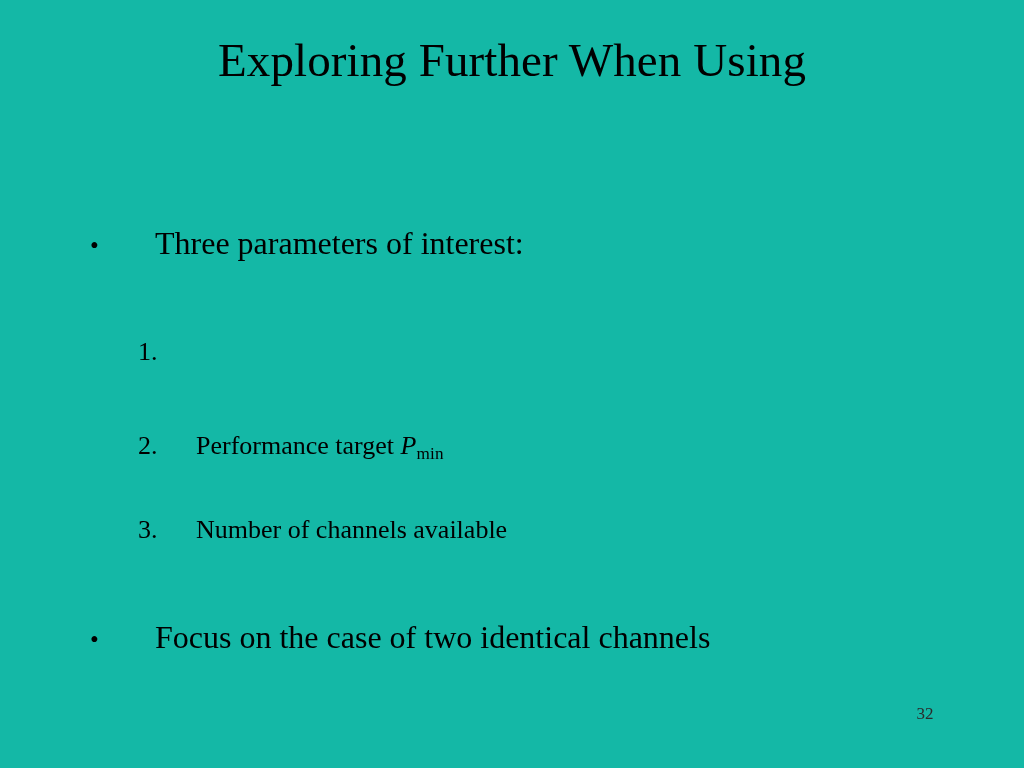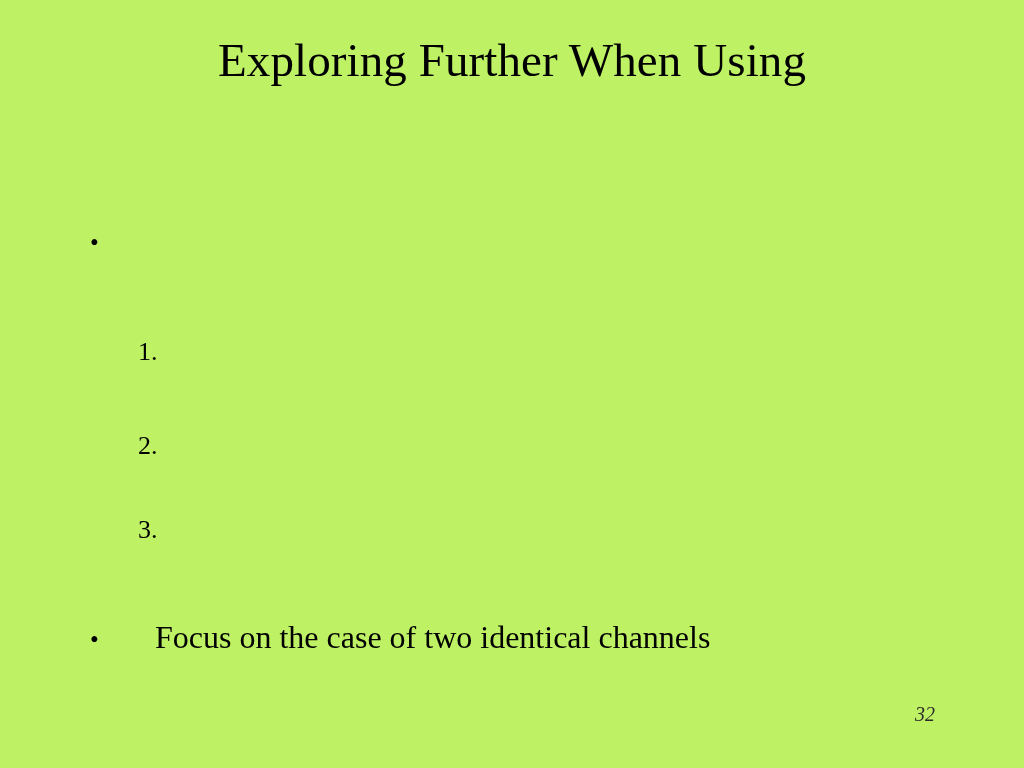--- a/index.html
+++ b/index.html
@@ -10,21 +10,21 @@
   }
   body {
     font-family: "Liberation Serif", "DejaVu Serif", serif;
     color: #000000;
     -webkit-font-smoothing: antialiased;
   }
   #slide {
     position: relative;
     width: 1024px;
     height: 768px;
-    background: #bef264;
+    background: #14b8a6;
     overflow: hidden;
   }
 
   
   #title-block {
     position: absolute;
     left: 0;
     top: 26px;
     width: 1024px;
     text-align: center;
@@ -95,51 +95,53 @@
     letter-spacing: 0.2px;
   }
 
   
   #page-number {
     position: absolute;
     left: 905px;
     top: 703px;
     width: 40px;
     text-align: center;
-    font-size: 20px;
+    font-size: 17px;
     line-height: 22px;
     color: #2b2b2b;
-    font-style: italic;
   }
 </style>
 </head>
 <body>
 
 <div id="slide">
 
   <div id="title-block">
     <div class="title-line">Exploring Further When Using</div>
   </div>
 
   <div id="body-block">
 
     <div class="bullet-row lvl1" style="left:90px; top:224px;">
       <span class="marker">•</span>
+      <span class="text">Three parameters of interest:</span>
     </div>
 
     <div class="bullet-row lvl2" style="left:138px; top:336px;">
       <span class="marker">1.</span>
     </div>
 
     <div class="bullet-row lvl2" style="left:138px; top:430px;">
       <span class="marker">2.</span>
+      <span class="text"><span>Performance target </span><span class="it">P</span><span class="sub">min</span></span>
     </div>
 
     <div class="bullet-row lvl2" style="left:138px; top:514px;">
       <span class="marker">3.</span>
+      <span class="text">Number of channels available</span>
     </div>
 
     <div class="bullet-row lvl1" style="left:90px; top:618px;">
       <span class="marker">•</span>
       <span class="text">Focus on the case of two identical channels</span>
     </div>
 
   </div>
 
   <div id="page-number">32</div>

